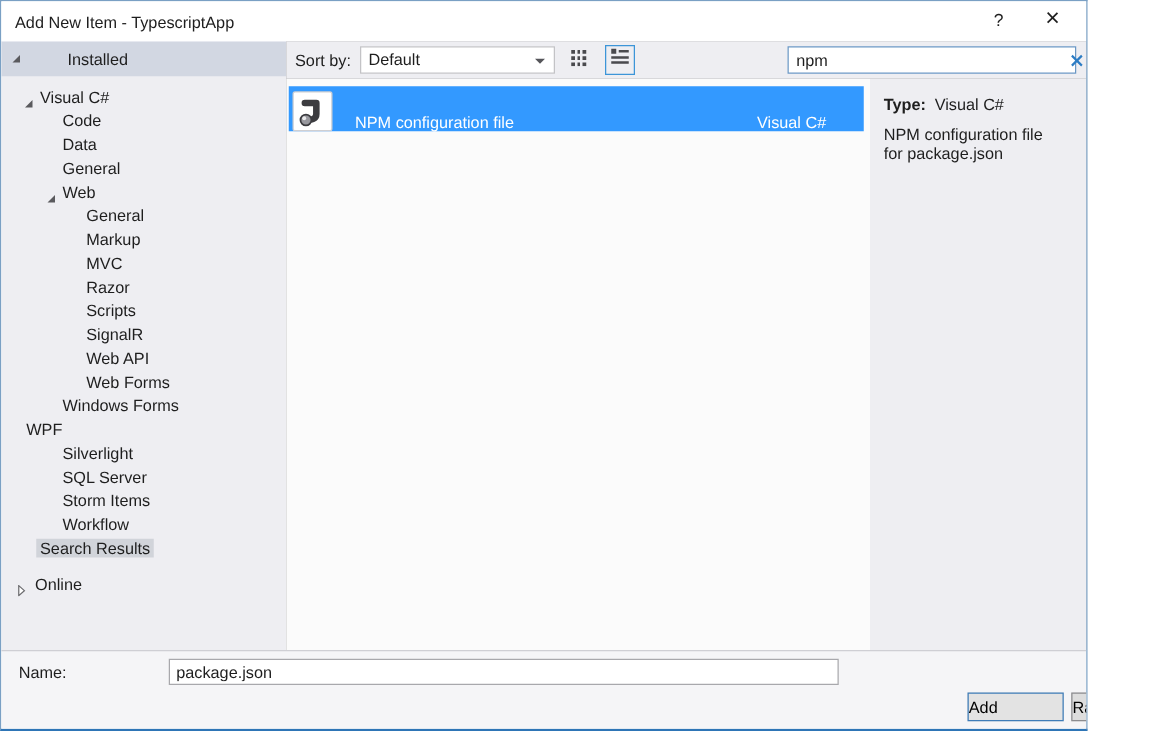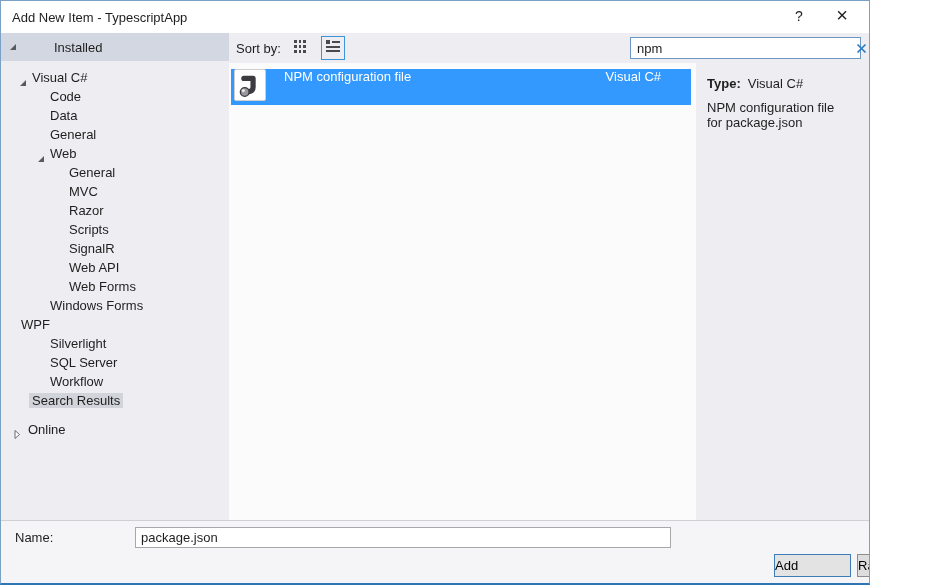--- a/index.html
+++ b/index.html
@@ -44,21 +44,21 @@
   .searchbox { position:absolute; right:8px; top:4px; width:231px; height:22px; background:#fff;
                border:1px solid #6b97c4; display:flex; align-items:center;gap:40px; }
   .search-input { flex:1; border:none; outline:none; background:transparent; font-size:13px;
                   padding-left:6px; height:18px; font-family:"Liberation Sans",sans-serif; color:#1e1e1e; }
   .search-clear { display:inline-flex; padding:0 3px; }
   .search-drop { width:0; height:0; border-left:4px solid transparent; border-right:4px solid transparent;
                  border-top:4px solid #87878c; margin:0 6px 0 3px; }
 
   .contentrow { flex:1; display:flex; }
   .list { width:467px; flex:none; background:#fbfbfb; padding-top:6px; }
-  .list-item { height:36px; margin:0 5px 0 2px; display:flex; align-items:flex-start; font-size:13px; }
+  .list-item { height:36px; margin:0 5px 0 2px; display:flex; align-items:flex-end; font-size:13px; }
   .list-item.selected { background:#3399ff; color:#fff; }
   .item-icon { width:32px; height:32px; margin-left:3px; background:#fff; border:1px solid #cfcfd2;
                border-radius:2px; flex:none; display:flex; align-items:center; justify-content:center; }
   .item-title { margin-left:18px; flex:1; }
   .item-lang { margin-right:30px; }
 
   .details { flex:1; background:#eeeef2; padding:13px 24px 0 11px; font-size:13px; }
   .type-line { margin-bottom:9px; }
   .type-label { font-weight:bold; margin-right:7px; }
 
@@ -103,47 +103,53 @@
           <div class="tree-row"><span class="arr" style="left: 18px;"><svg width="8" height="8">
                 <polygon points="7,1 7,7 1,7" fill="#5a5a5e"></polygon>
               </svg></span><span class="tree-label" style="margin-left: 31px;">Visual C#</span></div>
           <div class="tree-row"><span class="tree-label" style="margin-left: 49px;">Code</span></div>
           <div class="tree-row"><span class="tree-label" style="margin-left: 49px;">Data</span></div>
           <div class="tree-row"><span class="tree-label" style="margin-left: 49px;">General</span></div>
           <div class="tree-row"><span class="arr" style="left: 36px;"><svg width="8" height="8">
                 <polygon points="7,1 7,7 1,7" fill="#5a5a5e"></polygon>
               </svg></span><span class="tree-label" style="margin-left: 49px;">Web</span></div>
           <div class="tree-row"><span class="tree-label" style="margin-left: 68px;">General</span></div>
+          <div class="tree-row"><span class="tree-label" style="margin-left: 68px;">Markup</span></div>
           <div class="tree-row"><span class="tree-label" style="margin-left: 68px;">MVC</span></div>
           <div class="tree-row"><span class="tree-label" style="margin-left: 68px;">Razor</span></div>
           <div class="tree-row"><span class="tree-label" style="margin-left: 68px;">Scripts</span></div>
           <div class="tree-row"><span class="tree-label" style="margin-left: 68px;">SignalR</span></div>
           <div class="tree-row"><span class="tree-label" style="margin-left: 68px;">Web API</span></div>
           <div class="tree-row"><span class="tree-label" style="margin-left: 68px;">Web Forms</span></div>
           <div class="tree-row"><span class="tree-label" style="margin-left: 49px;">Windows Forms</span></div>
           <div class="tree-row"><span class="tree-label" style="margin-left: 20px;">WPF</span></div>
           <div class="tree-row"><span class="tree-label" style="margin-left: 49px;">Silverlight</span></div>
           <div class="tree-row"><span class="tree-label" style="margin-left: 49px;">SQL Server</span></div>
+          <div class="tree-row"><span class="tree-label" style="margin-left: 49px;">Storm Items</span></div>
           <div class="tree-row"><span class="tree-label" style="margin-left: 49px;">Workflow</span></div>
           <div class="tree-row"><span class="tree-label selected" style="margin-left: 28px; padding: 0px 3px;">Search Results</span></div>
         </div>
       <div class="online-row">
         <span class="arr" style="position:absolute;left:13px;top:5px;">
           <svg width="7" height="9">
               <polygon points="1,0.5 5.5,4.5 1,8.5" fill="#ffffff" stroke="#6d6d70" stroke-width="1"></polygon>
             </svg>
         </span>
         <span style="margin-left:27px;">Online</span>
       </div>
     </div>
 
     <div class="rightcol">
 
       <div class="toolbar">
         <span class="sort-label">Sort by:</span>
+        <div class="combo">
+          <span>Default</span>
+          <span class="combo-arrow"></span>
+        </div>
         <div class="viewbtn">
           <span>
             <svg width="15" height="14">
               <rect x="1" y="1" width="3" height="3" fill="#4a4a4e"></rect>
                 <rect x="6" y="1" width="2" height="3" fill="#4a4a4e"></rect>
                 <rect x="10" y="1" width="3" height="3" fill="#4a4a4e"></rect>
               <rect x="1" y="6" width="3" height="3" fill="#4a4a4e"></rect>
                 <rect x="6" y="6" width="2" height="3" fill="#4a4a4e"></rect>
                 <rect x="10" y="6" width="3" height="3" fill="#4a4a4e"></rect>
               <rect x="1" y="11" width="3" height="3" fill="#4a4a4e"></rect>

